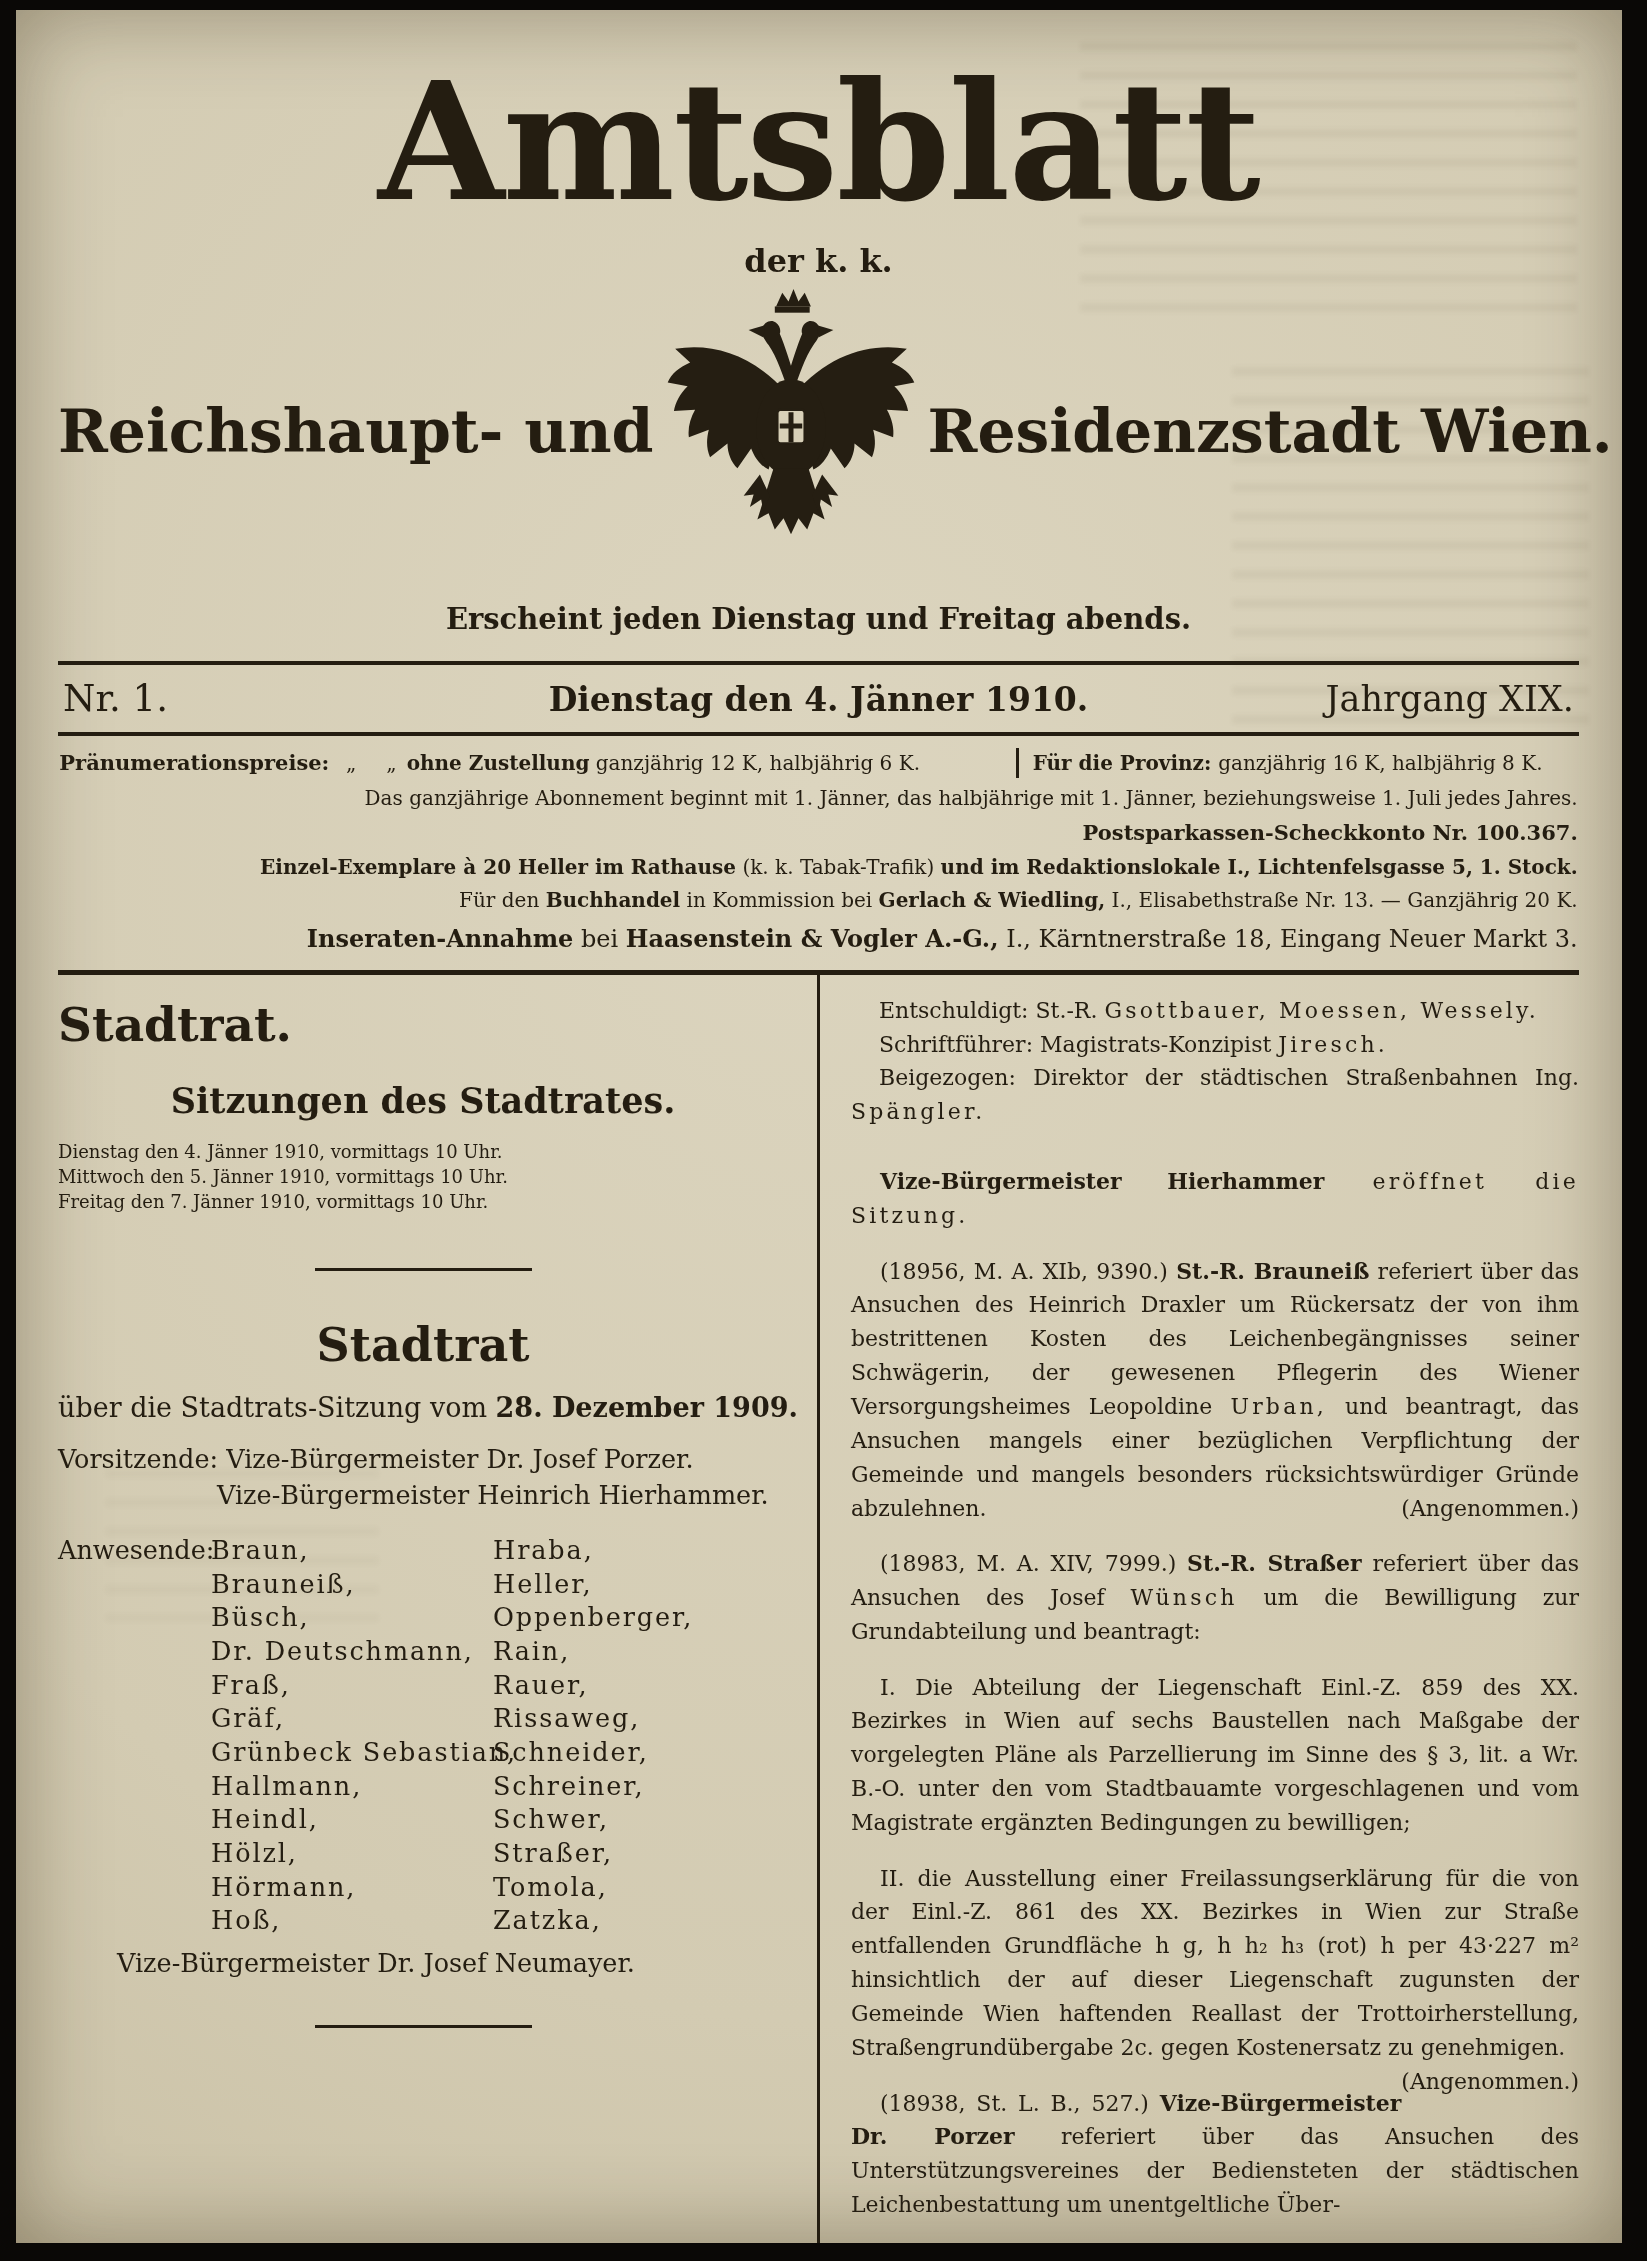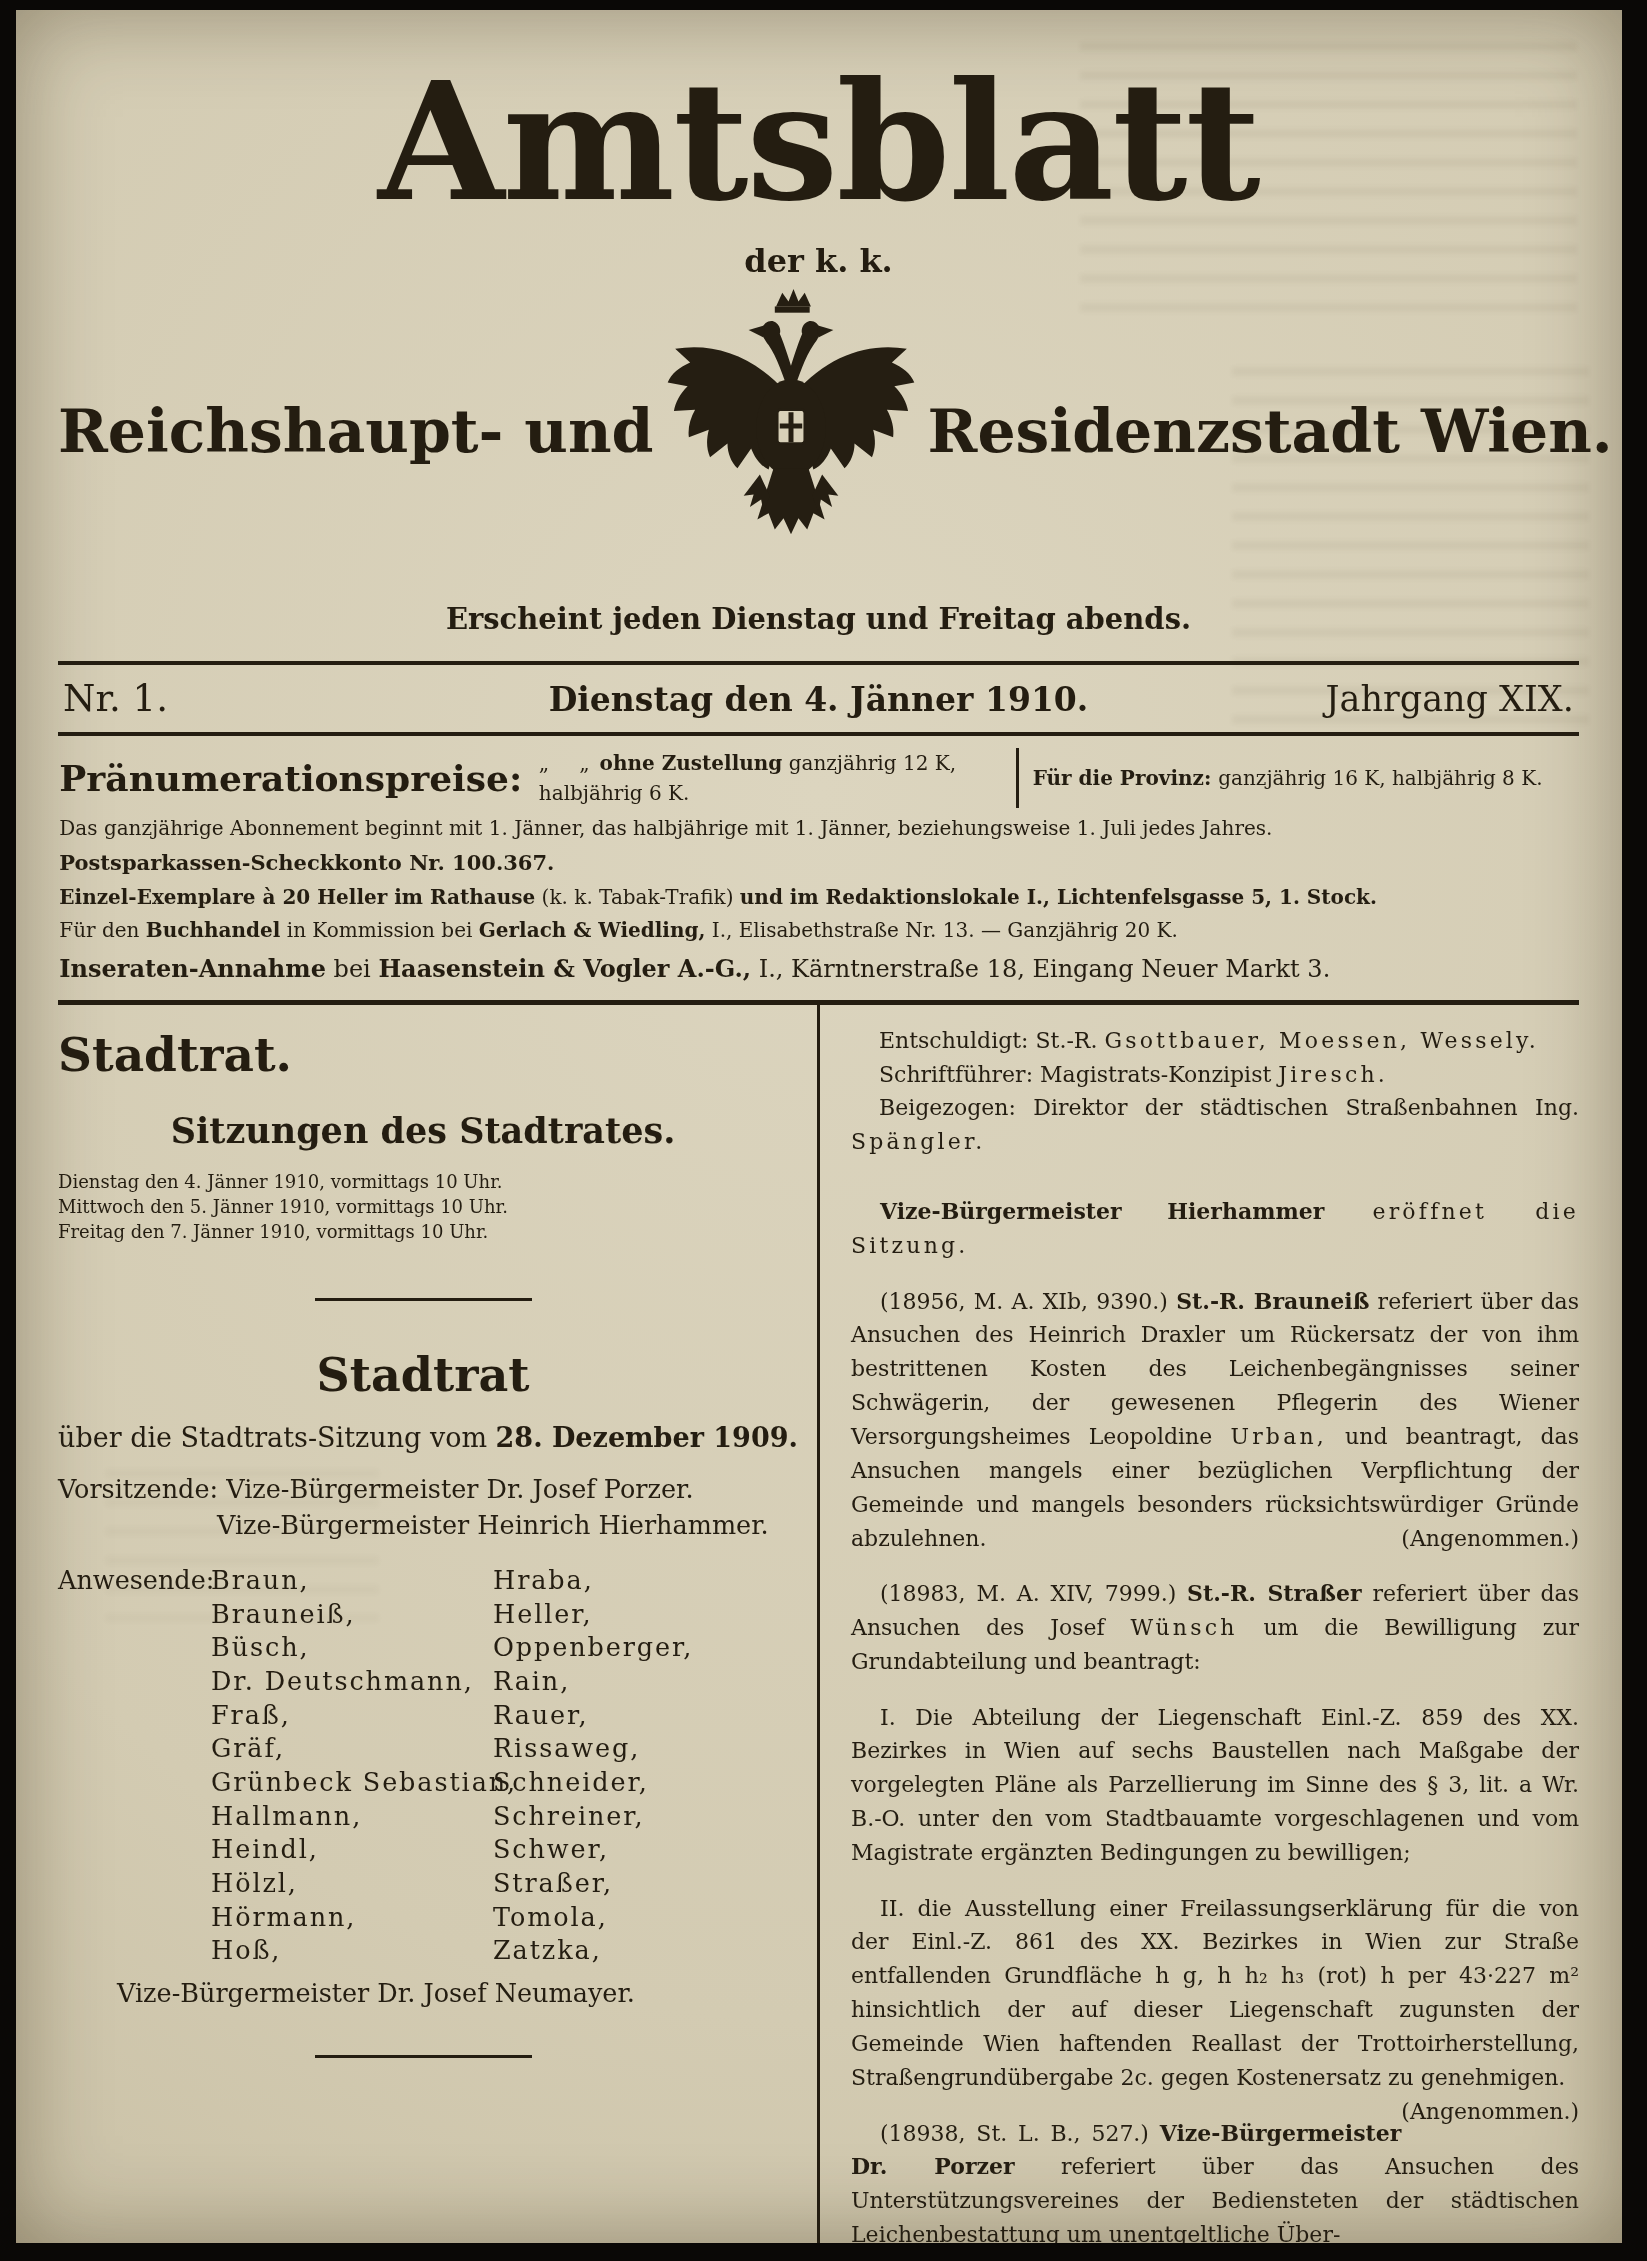--- a/index.html
+++ b/index.html
@@ -37,24 +37,24 @@
   .rule.thick{height:5.7px;}
 
   .issue-bar{display:flex;align-items:baseline;padding:11.5px 5.1px 12.7px;}
   .issue-no{width:25%;font-size:37px;}
   .issue-date{width:50%;font-size:33px;font-weight:bold;text-align:center;}
   .issue-vol{width:25%;font-size:35px;text-align:right;}
 
   
   .subs{padding:11.5px 1.3px 14px;}
   .subs-top{display:flex;align-items:center;}
-  .subs-label{font-size:36px;font-weight:bold;white-space:nowrap;padding-right:16.6px;}
+  .subs-label{font-size:21px;font-weight:bold;white-space:nowrap;padding-right:16.6px;}
   .subs-wien{flex:1;font-size:20px;line-height:1.5;border-right:3.2px solid #241d11;padding-right:11.5px;}
   .subs-provinz{width:545px;font-size:20px;padding-left:14px;}
-  .subs-line{font-size:20px;text-align:left;margin-top:7.6px;line-height:1.3;}
+  .subs-line{font-size:20px;text-align:right;margin-top:7.6px;line-height:1.3;}
   .subs-line.bold-line{font-weight:bold;font-size:21px;}
   .subs-line.big{font-size:24px;margin-top:10.2px;}
 
   
   .columns{display:flex;align-items:stretch;}
   .col{box-sizing:border-box;}
   .col.left{width:759px;padding:14px 29px 0 0;}
   .col.right{flex:1;border-left:3.2px solid #241d11;padding:19px 0 38px 31px;}
 
   .stadtrat{font-size:47px;font-weight:bold;text-align:left;margin:7.6px 0 0;}

